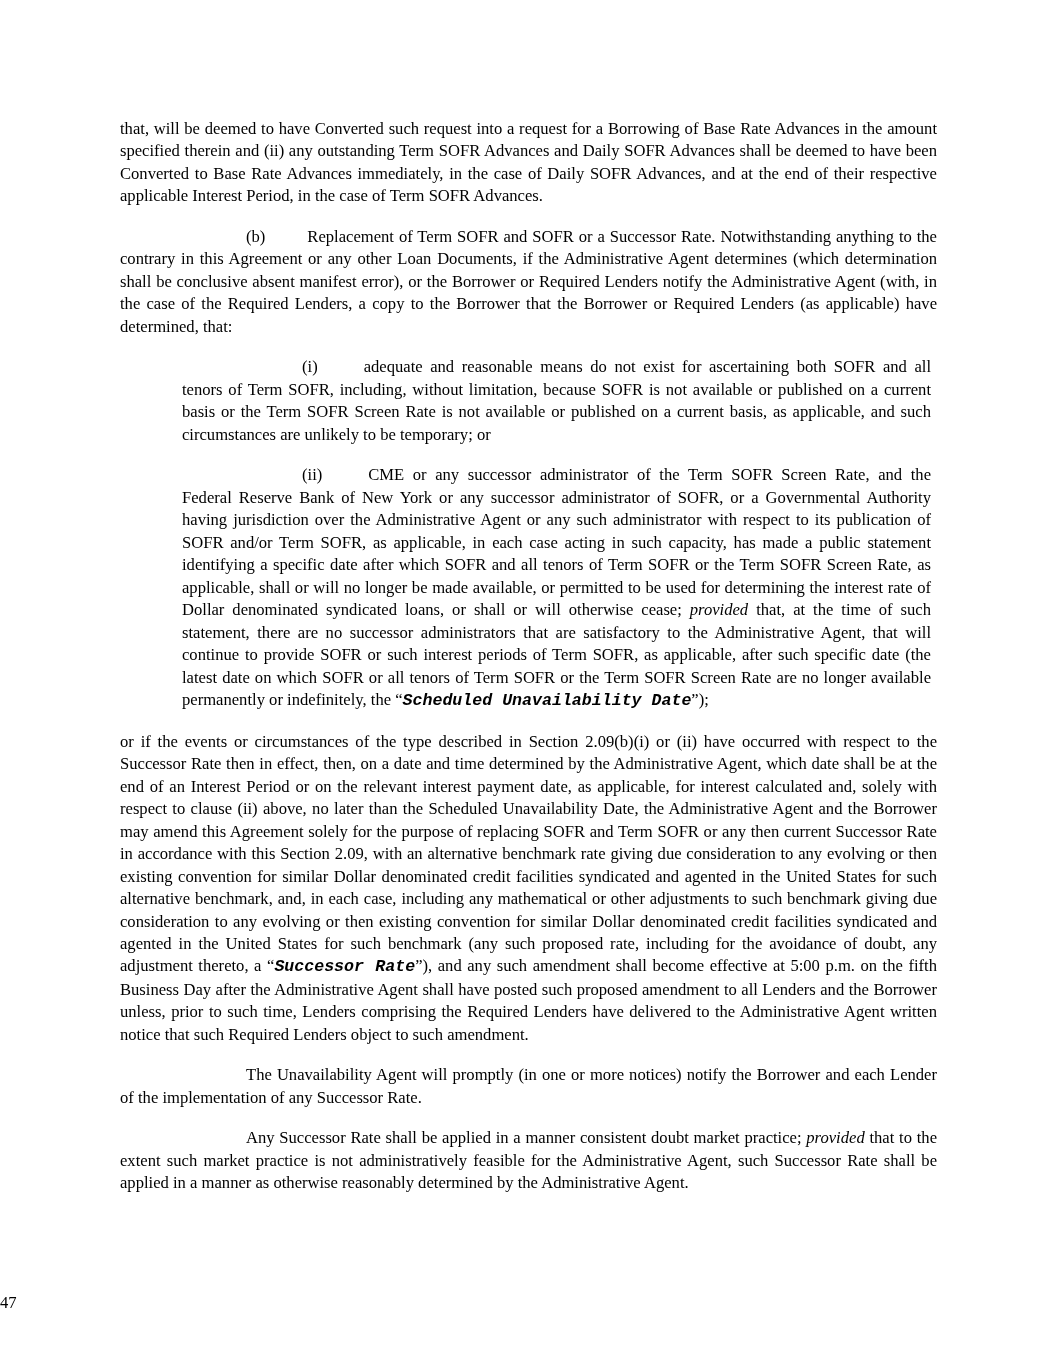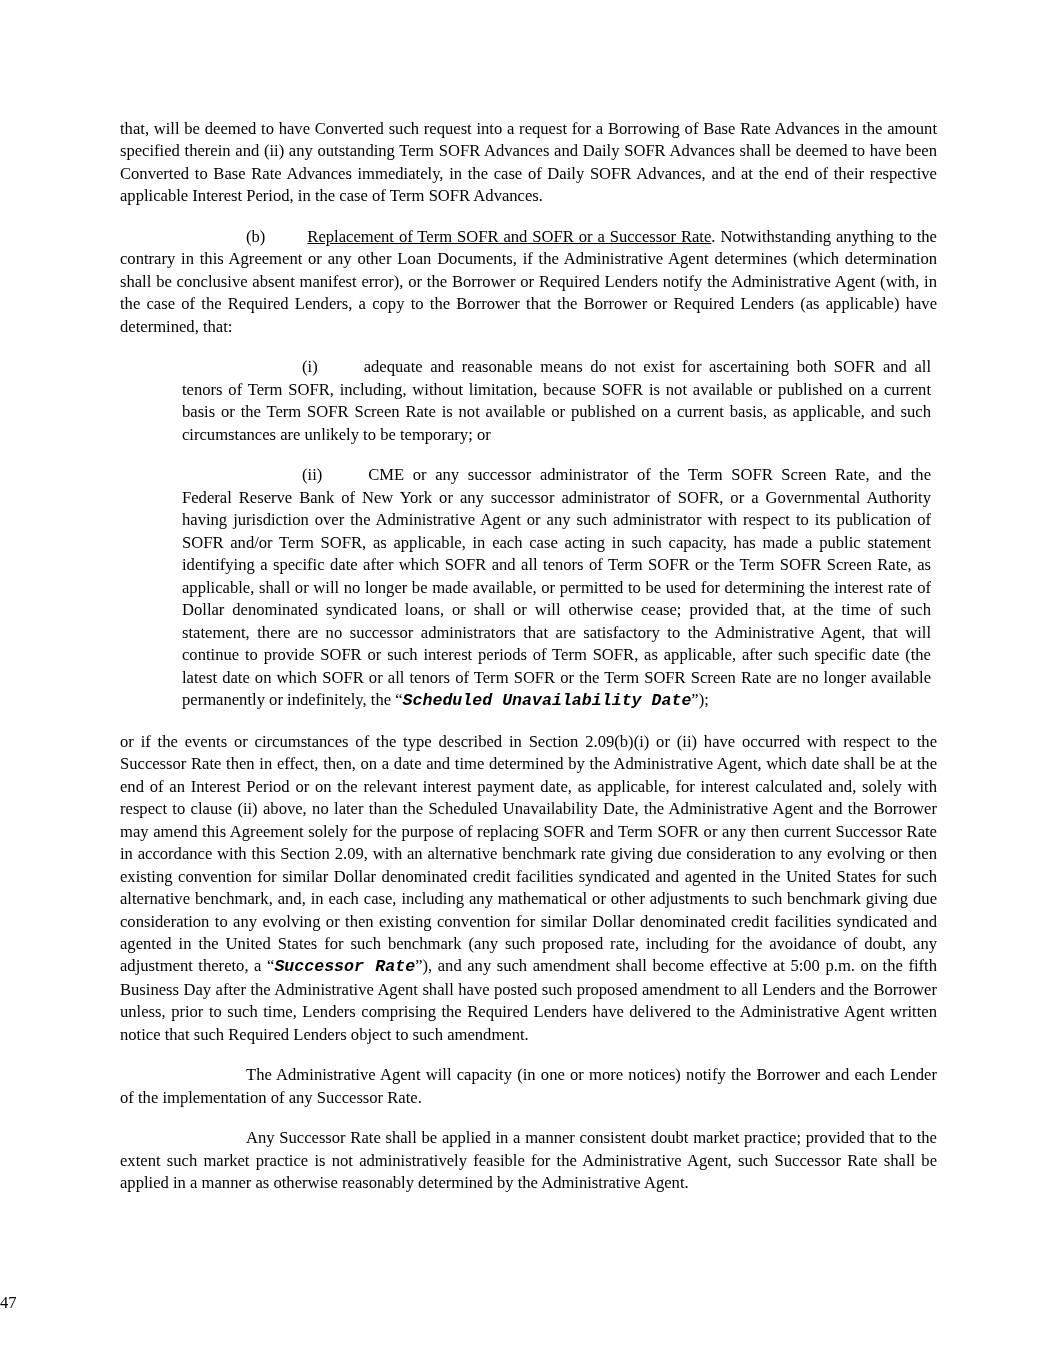--- a/index.html
+++ b/index.html
@@ -40,22 +40,22 @@
     width: 120px;
   }
   .marker-gap {
     display: inline-block;
     width: 42px;
   }
   .marker-gap-wide {
     display: inline-block;
     width: 46px;
   }
-  .u { text-decoration: underline; }
-  .i { }
+  .u { }
+  .i { font-style: italic; }
   .bi { font-style: italic; font-weight: bold; font-family: Liberation Mono, monospace; }
   .pagenum {
     position: absolute;
     left: 0;
     right: 0;
     bottom: 52px;
     font-size: 16.6px;
   }
 </style>
 </head>
@@ -77,21 +77,21 @@
 
   <p class="para block-indent">
     <span class="tab-lead-sm"></span><span>(ii)</span><span class="marker-gap-wide"></span><span>CME or any successor administrator of the Term SOFR Screen Rate, and the Federal Reserve Bank of New York or any successor administrator of SOFR, or a Governmental Authority having jurisdiction over the Administrative Agent or any such administrator with respect to its publication of SOFR and/or Term SOFR, as applicable, in each case acting in such capacity, has made a public statement identifying a specific date after which SOFR and all tenors of Term SOFR or the Term SOFR Screen Rate, as applicable, shall or will no longer be made available, or permitted to be used for determining the interest rate of Dollar denominated syndicated loans, or shall or will otherwise cease; </span><span class="i">provided</span><span> that, at the time of such statement, there are no successor administrators that are satisfactory to the Administrative Agent, that will continue to provide SOFR or such interest periods of Term SOFR, as applicable, after such specific date (the latest date on which SOFR or all tenors of Term SOFR or the Term SOFR Screen Rate are no longer available permanently or indefinitely, the “</span><span class="bi">Scheduled Unavailability Date</span><span>”);</span>
   </p>
 
   <p class="para">
     <span>or if the events or circumstances of the type described in Section 2.09(b)(i) or (ii) have occurred with respect to the Successor Rate then in effect, then, on a date and time determined by the Administrative Agent, which date shall be at the end of an Interest Period or on the relevant interest payment date, as applicable, for interest calculated and, solely with respect to clause (ii) above, no later than the Scheduled Unavailability Date, the Administrative Agent and the Borrower may amend this Agreement solely for the purpose of replacing SOFR and Term SOFR or any then current Successor Rate in accordance with this Section 2.09, with an alternative benchmark rate giving due consideration to any evolving or then existing convention for similar Dollar denominated credit facilities syndicated and agented in the United States for such alternative benchmark, and, in each case, including any mathematical or other adjustments to such benchmark giving due consideration to any evolving or then existing convention for similar Dollar denominated credit facilities syndicated and agented in the United States for such benchmark (any such proposed rate, including for the avoidance of doubt, any adjustment thereto, a “</span><span class="bi">Successor Rate</span><span>”), and any such amendment shall become effective at 5:00 p.m. on the fifth Business Day after the Administrative Agent shall have posted such proposed amendment to all Lenders and the Borrower unless, prior to such time, Lenders comprising the Required Lenders have delivered to the Administrative Agent written notice that such Required Lenders object to such amendment.</span>
   </p>
 
   <p class="para">
-    <span class="tab-lead"></span><span>The Administrative Agent will capacity (in one or more notices) notify the Borrower and each Lender of the implementation of any Successor Rate.</span>
+    <span class="tab-lead"></span><span>The Unavailability Agent will promptly (in one or more notices) notify the Borrower and each Lender of the implementation of any Successor Rate.</span>
   </p>
 
   <p class="para">
     <span class="tab-lead"></span><span>Any Successor Rate shall be applied in a manner consistent doubt market practice; </span><span class="i">provided</span><span> that to the extent such market practice is not administratively feasible for the Administrative Agent, such Successor Rate shall be applied in a manner as otherwise reasonably determined by the Administrative Agent.</span>
   </p>
 
   <div class="pagenum">47</div>
 
 </div>
 

